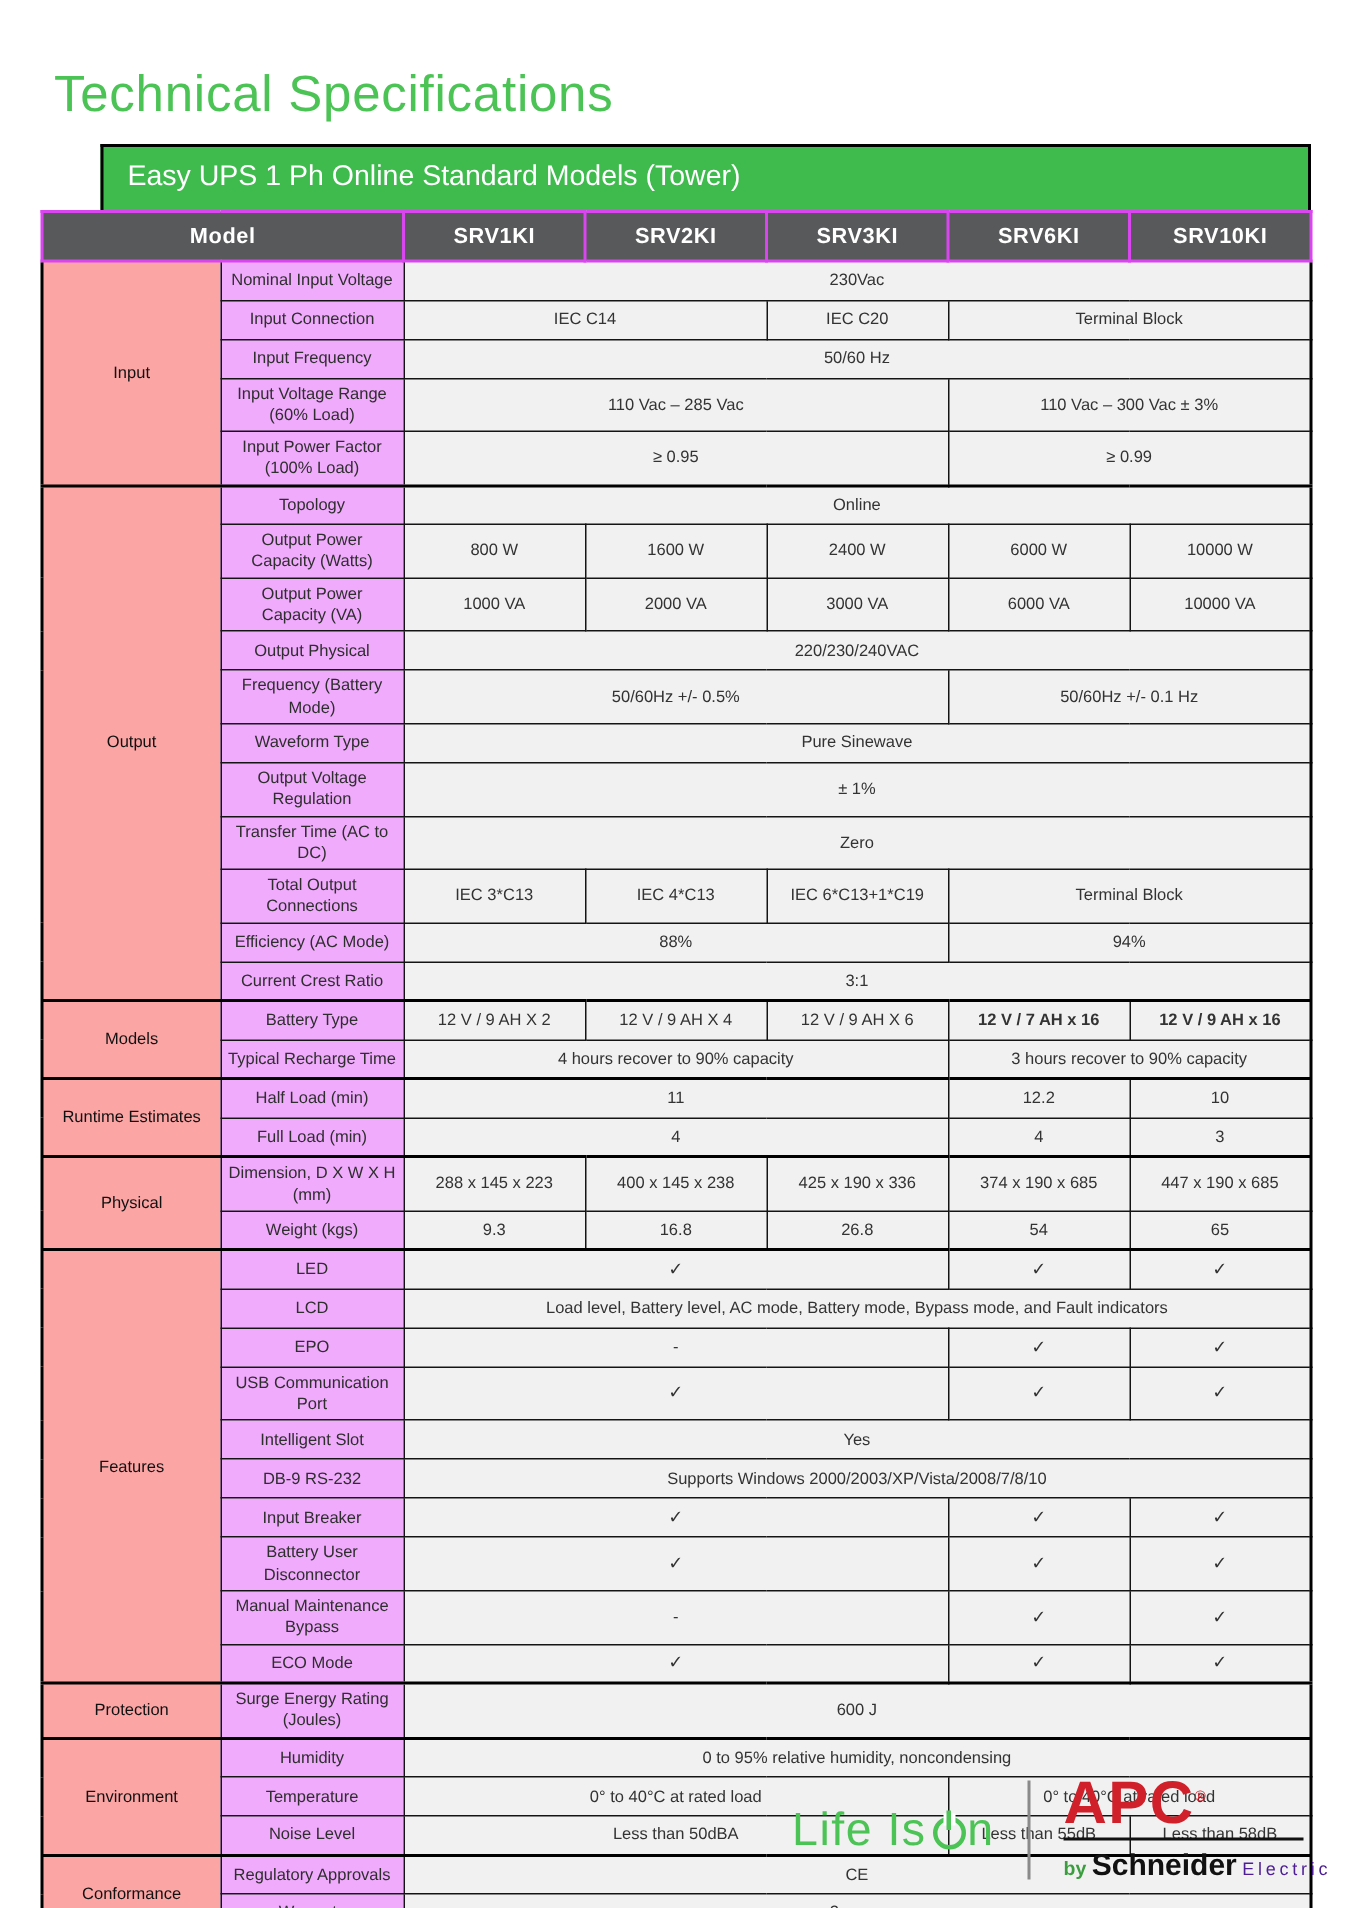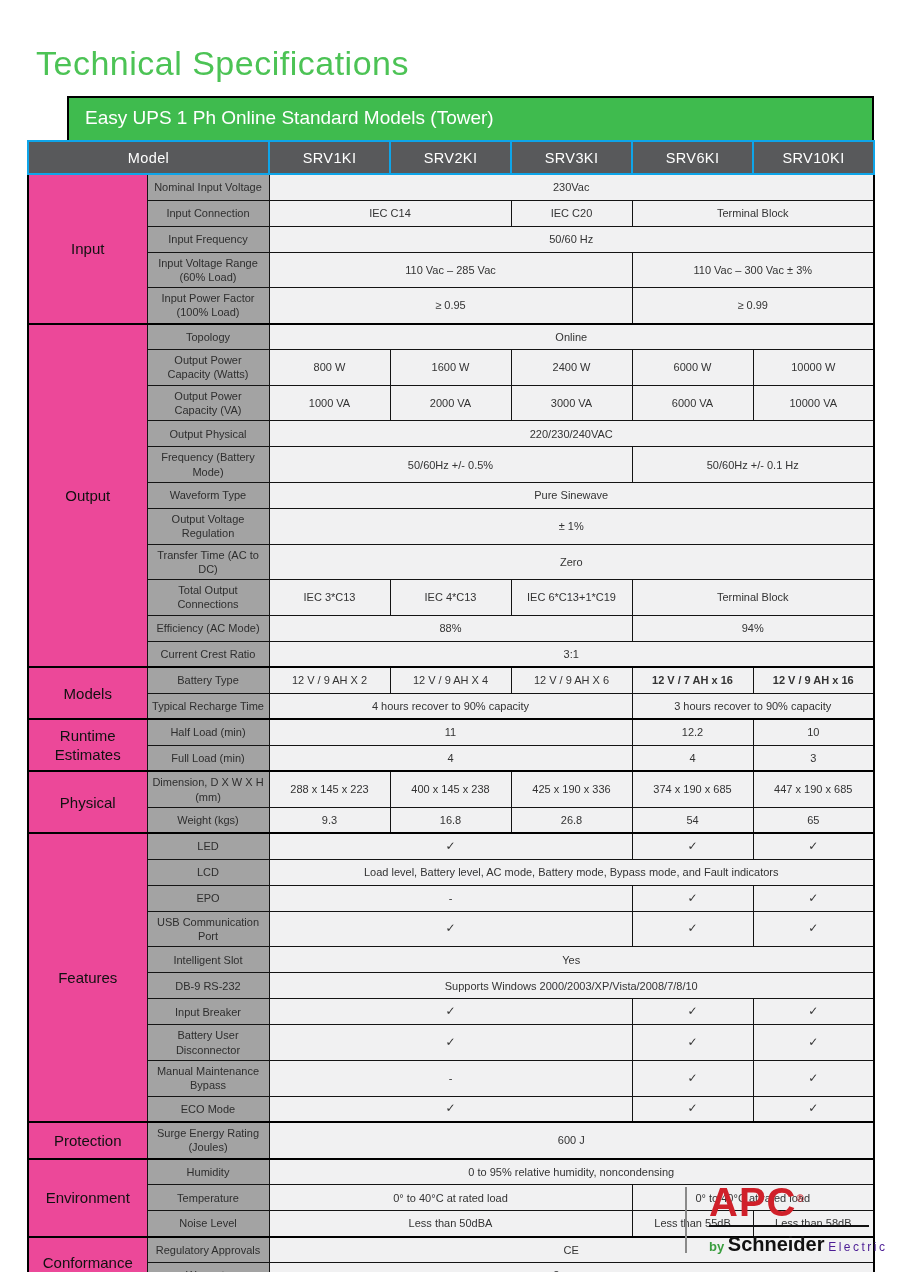--- a/index.html
+++ b/index.html
@@ -23,33 +23,33 @@
     box-sizing:border-box;height:44px;line-height:40px;
     background:var(--green-bar,#3fbb4e);color:#fff;font-size:19px;
     padding-left:16px;border:2px solid #000;border-bottom:none;margin-left:40px;
   }
   table.grid{
     width:847px;border-collapse:collapse;table-layout:fixed;
     border:2px solid #000;font-size:11px;
   }
   col.c-cat{width:119px;} col.c-lbl{width:122px;} col.c-m{width:121px;}
   table.grid th{
-    background:var(--hdr,#58595b);color:#fff;font-weight:400;
-    font-size:14.5px;height:29px;border:2px solid #0ea5e9;letter-spacing:0.4px;
+    background:var(--hdr,#58595b);color:#fff;font-weight:700;
+    font-size:14.5px;height:29px;border:2px solid #d946ef;letter-spacing:0.4px;
   }
   table.grid td{
     border:1px solid #141414;text-align:center;vertical-align:middle;
     padding:3px 4px;line-height:1.3;
   }
   td.cat{
-    background:#ec4899;font-size:15px;color:#111;
+    background:#fca5a5;font-size:11px;color:#111;
     border-right:1px solid #141414;
   }
   td.lbl{
-    background:#a3a3a3;color:#2e2e2e;border-right:2px solid #000;
+    background:#f0abfc;color:#2e2e2e;border-right:2px solid #000;
   }
   td.val{background:#f1f1f2;color:#333;}
   td.val.bold{font-weight:bold;}
   td.val.check{font-size:12px;}
   tr.sec-start td{border-top:2px solid #000;}
   tbody tr{height:26px;}
 
   
   .footer{
     position:absolute;left:27px;top:1180px;width:847px;height:80px;
@@ -316,20 +316,29 @@
           </tr>
           <tr>
             <td class="lbl">Warranty</td>
             <td class="val" colspan="5">2 years</td>
           </tr>
         </tbody>
     </table>
   </div>
 
   <div class="footer">
+    <div class="lifeison">
+      <span>Life Is</span>
+      <span class="power-icon">
+        <span class="ring"></span>
+          <span class="gap"></span>
+          <span class="bar"></span>
+      </span>
+      <span>n</span>
+    </div>
     <div class="vdiv"></div>
     <div class="apc-block">
       <div class="apc-word"><span>APC</span><sup>®</sup></div>
       <div class="apc-rule"></div>
       <div class="schneider-line">
         <span class="by">by</span>
         <span class="schneider">Schneider</span>
         <span class="electric">Electric</span>
       </div>
     </div>

